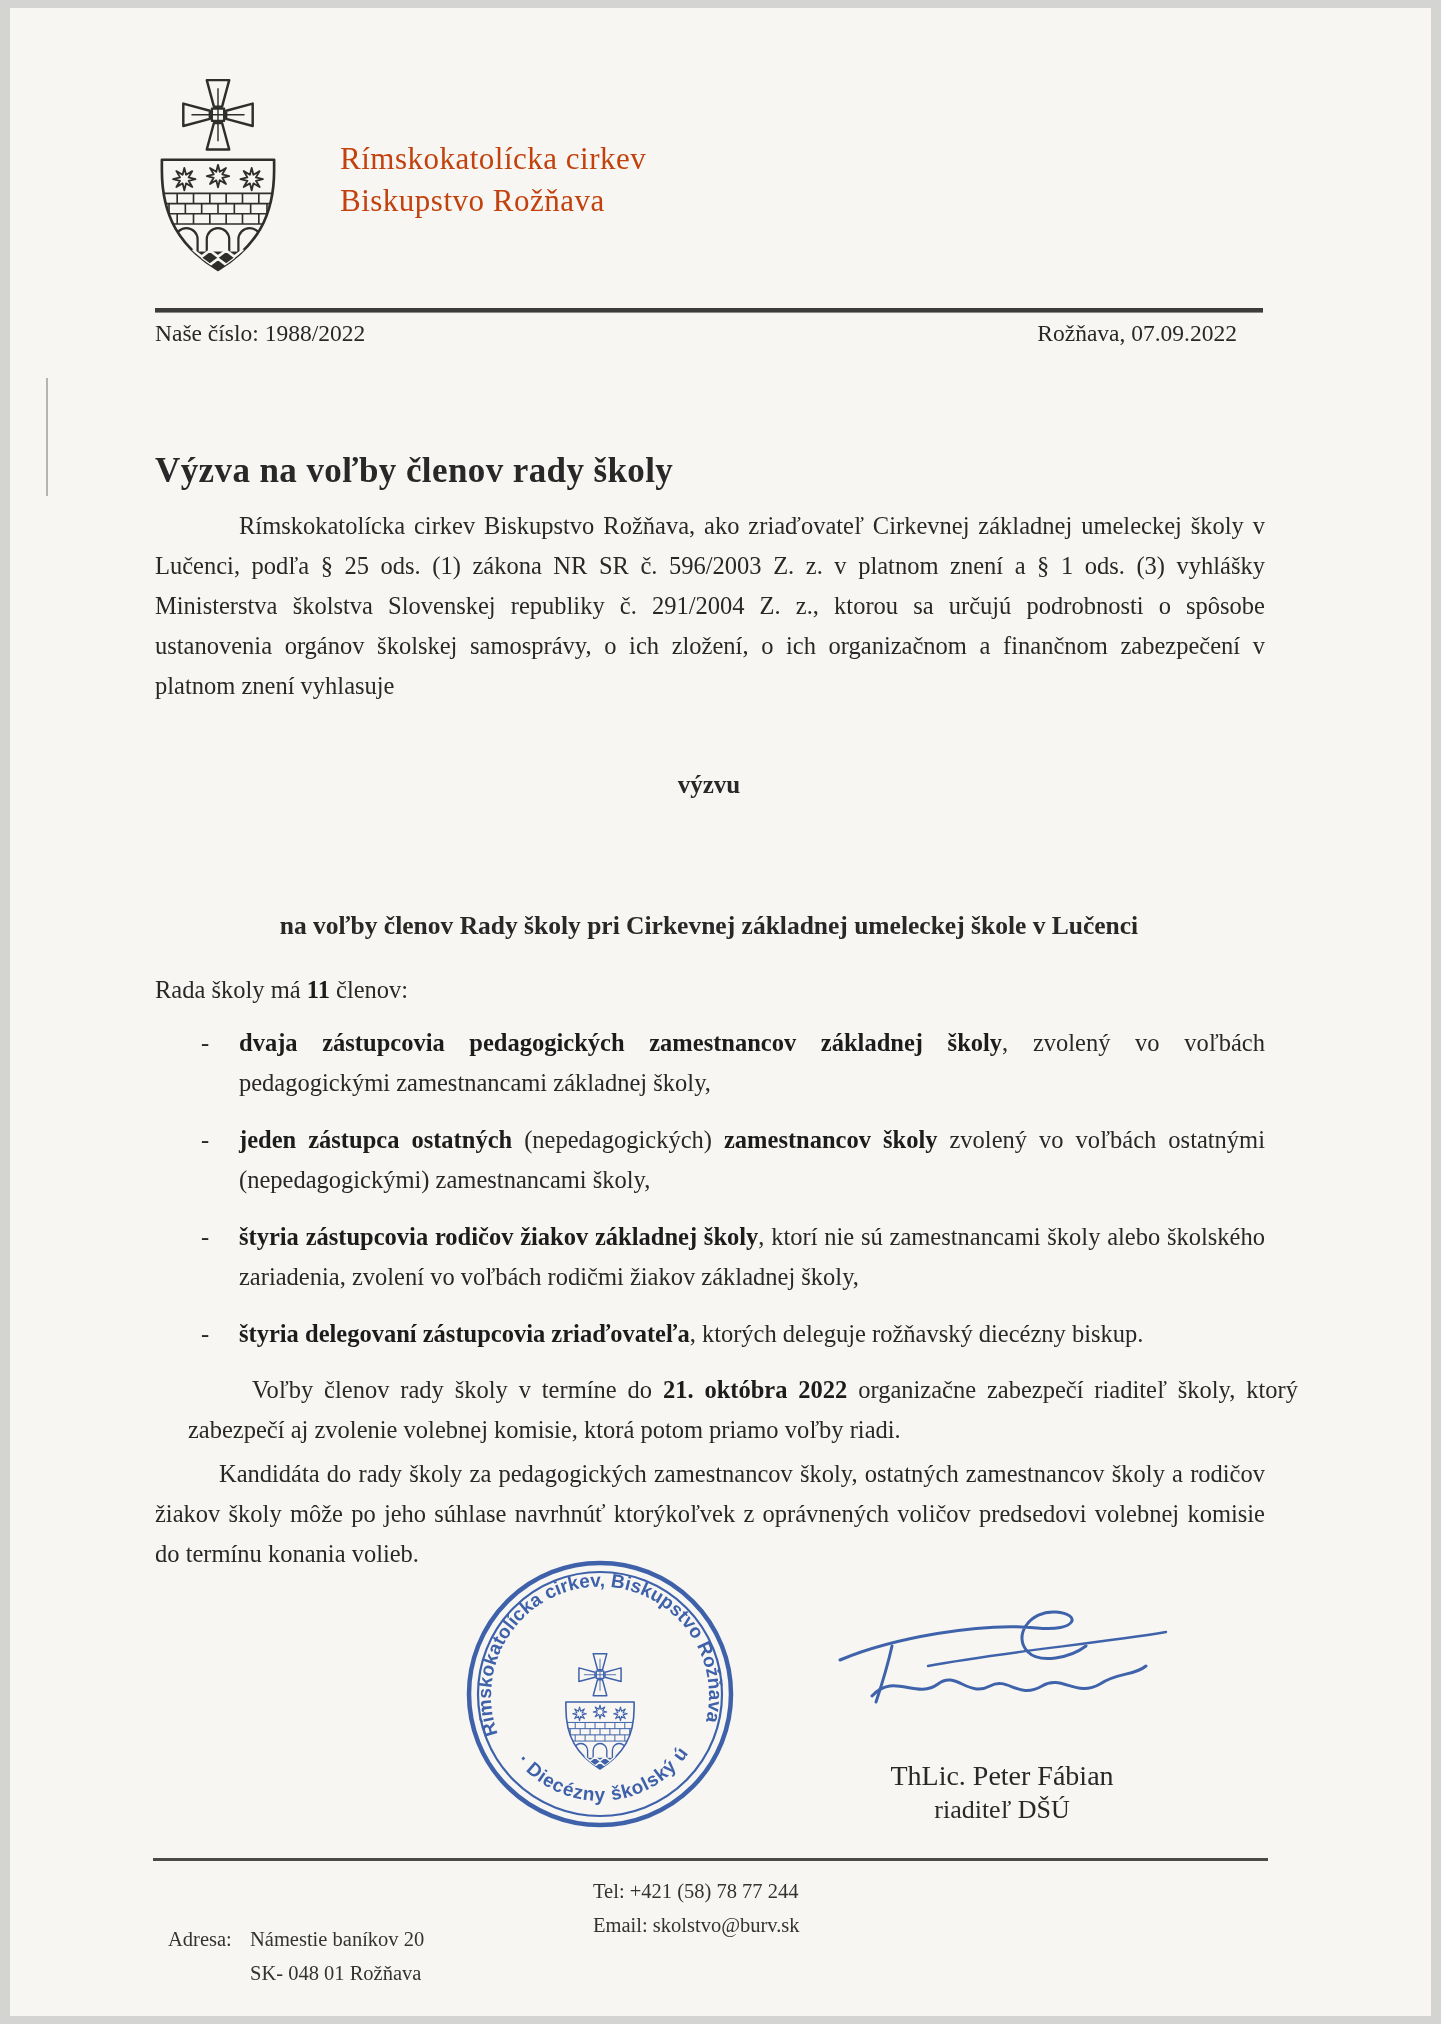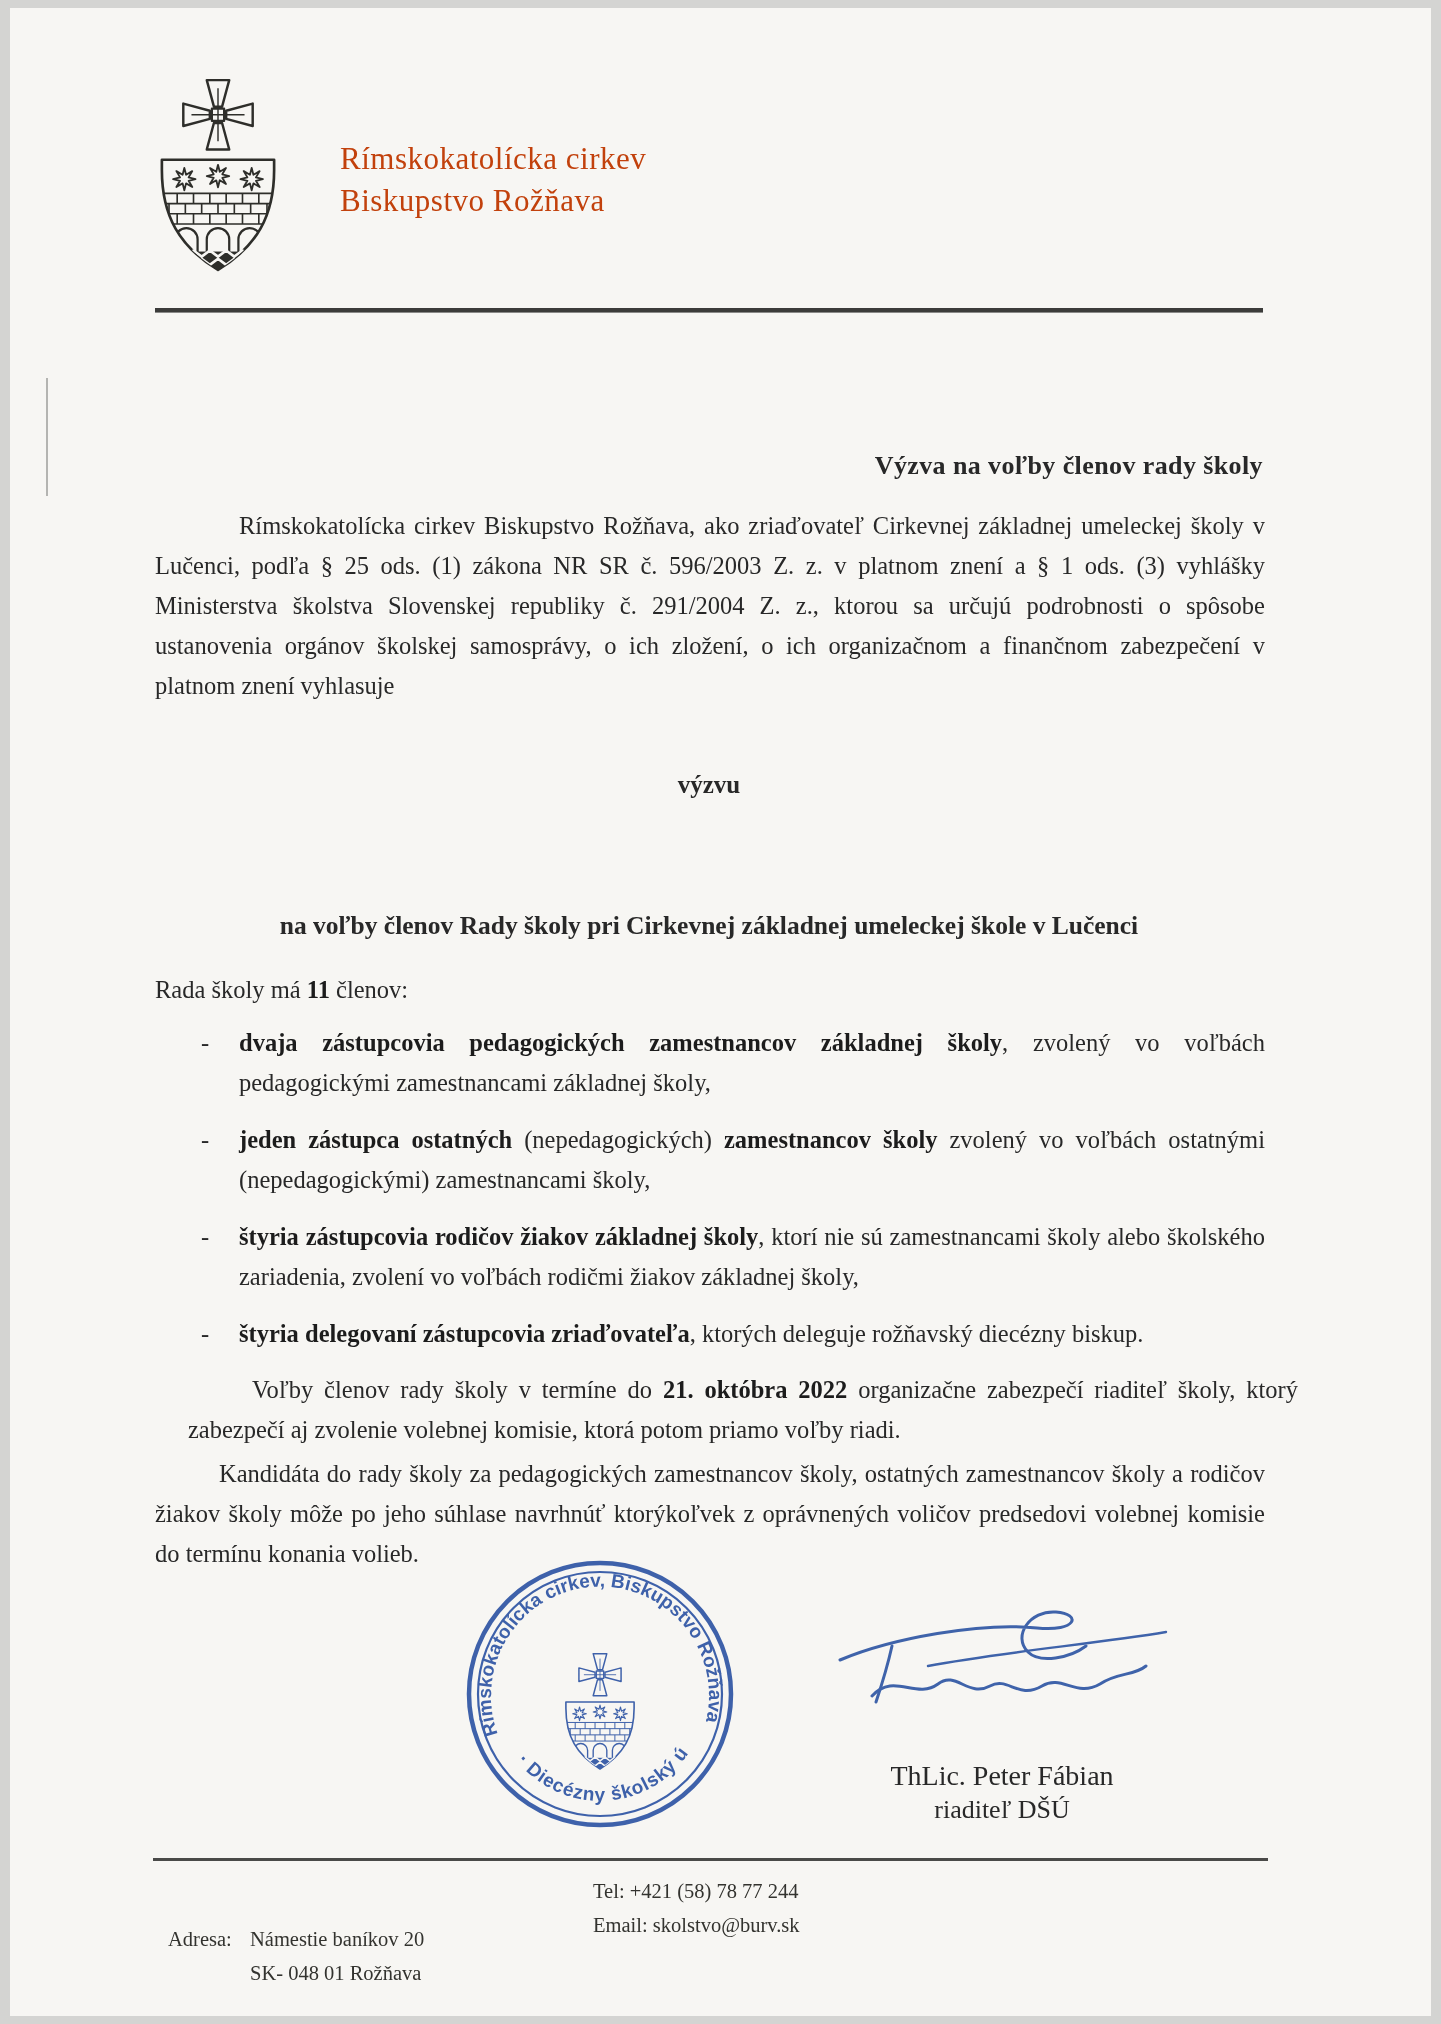--- a/index.html
+++ b/index.html
@@ -16,21 +16,21 @@
     overflow:hidden;
   }
   .abs{position:absolute;}
   .scan-artifact{position:absolute;background:#b4b4b1;}
   
   .org-name{left:330px;top:130px;font-size:31px;line-height:42px;color:#c2410c;letter-spacing:.5px;}
   .rule-top{left:145px;top:300px;width:1108px;height:4px;background:#3c3c3a;border-bottom:1px solid #8a8a88;}
   .ref-line{left:145px;top:312px;width:1108px;font-size:23.5px;}
   .ref-right{position:absolute;right:26px;top:0;}
   
-  .doc-title{left:145px;top:443px;width:1108px;text-align:right;font-weight:bold;font-size:26px;letter-spacing:.4px;}
+  .doc-title{left:145px;top:443px;width:1108px;text-align:left;font-weight:bold;font-size:35px;letter-spacing:.4px;}
   .para{font-size:24.5px;line-height:40px;text-align:justify;}
   .intro{left:145px;top:498px;width:1110px;text-indent:84px;}
   .vyzvu{left:145px;top:763px;width:1108px;text-align:center;font-weight:bold;font-size:25px;}
   .subtitle{left:145px;top:903px;width:1108px;text-align:center;font-weight:bold;font-size:25.5px;}
   .council{left:145px;top:968px;width:1108px;font-size:24.5px;}
   .member-list{left:145px;top:1015px;width:1110px;}
   .list-item{display:flex;margin-bottom:17px;}
   .dash{width:38px;margin-left:46px;flex:none;font-size:24.5px;line-height:40px;}
   .item-text{flex:1;}
   .p-volby{left:145px;top:1362px;width:1110px;text-indent:64px;margin-left:33px;}
@@ -100,20 +100,24 @@
     <use href="#arms" stroke="#2e2e2a" color="#2e2e2a"></use>
   </svg>
 
   <div class="abs org-name">
     <div>Rímskokatolícka cirkev</div>
     <div>Biskupstvo Rožňava</div>
   </div>
 
   <div class="abs rule-top"></div>
 
+  <div class="abs ref-line">
+    <span>Naše číslo: 1988/2022</span>
+    <span class="ref-right">Rožňava, 07.09.2022</span>
+  </div>
 
   <div class="abs doc-title">Výzva na voľby členov rady školy</div>
 
   <div class="abs para intro">Rímskokatolícka cirkev Biskupstvo Rožňava, ako zriaďovateľ Cirkevnej základnej umeleckej školy v Lučenci, podľa § 25 ods. (1) zákona NR SR č. 596/2003 Z. z. v platnom znení a § 1 ods. (3) vyhlášky Ministerstva školstva Slovenskej republiky č. 291/2004 Z. z.,  ktorou sa určujú podrobnosti o spôsobe ustanovenia orgánov školskej samosprávy, o ich zložení, o ich organizačnom a finančnom zabezpečení v platnom znení vyhlasuje</div>
 
   <div class="abs subtitle">na voľby členov Rady školy pri Cirkevnej základnej umeleckej škole v Lučenci</div>
 
   <div class="abs vyzvu">výzvu</div>
 
   <div class="abs council"><span>Rada školy má </span><b>11</b><span> členov:</span></div>

